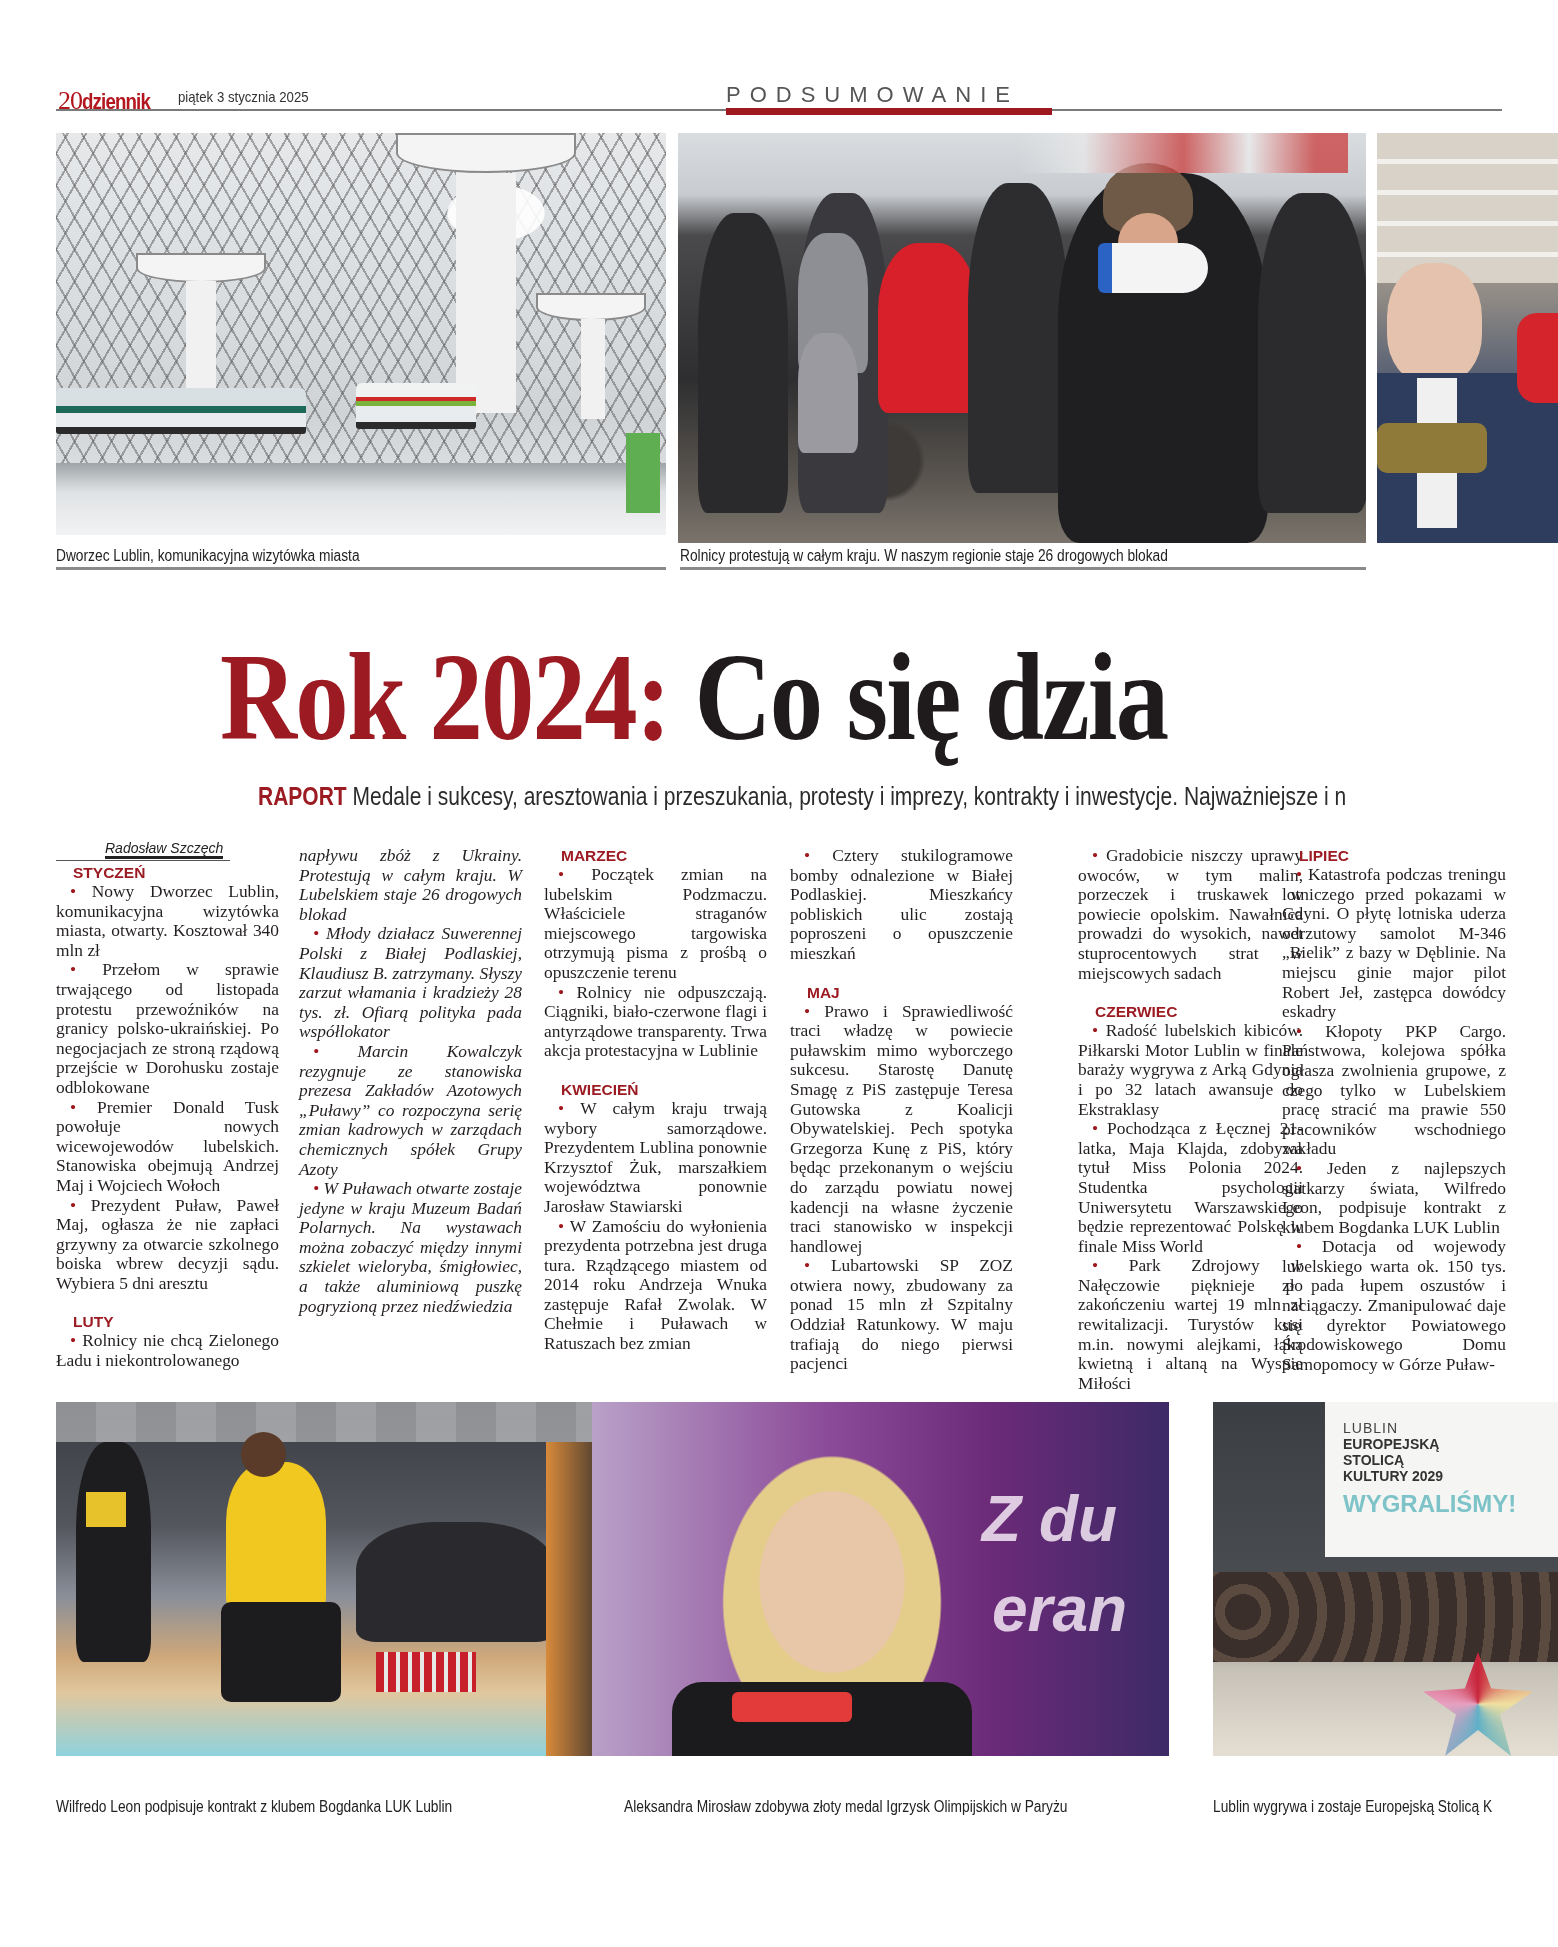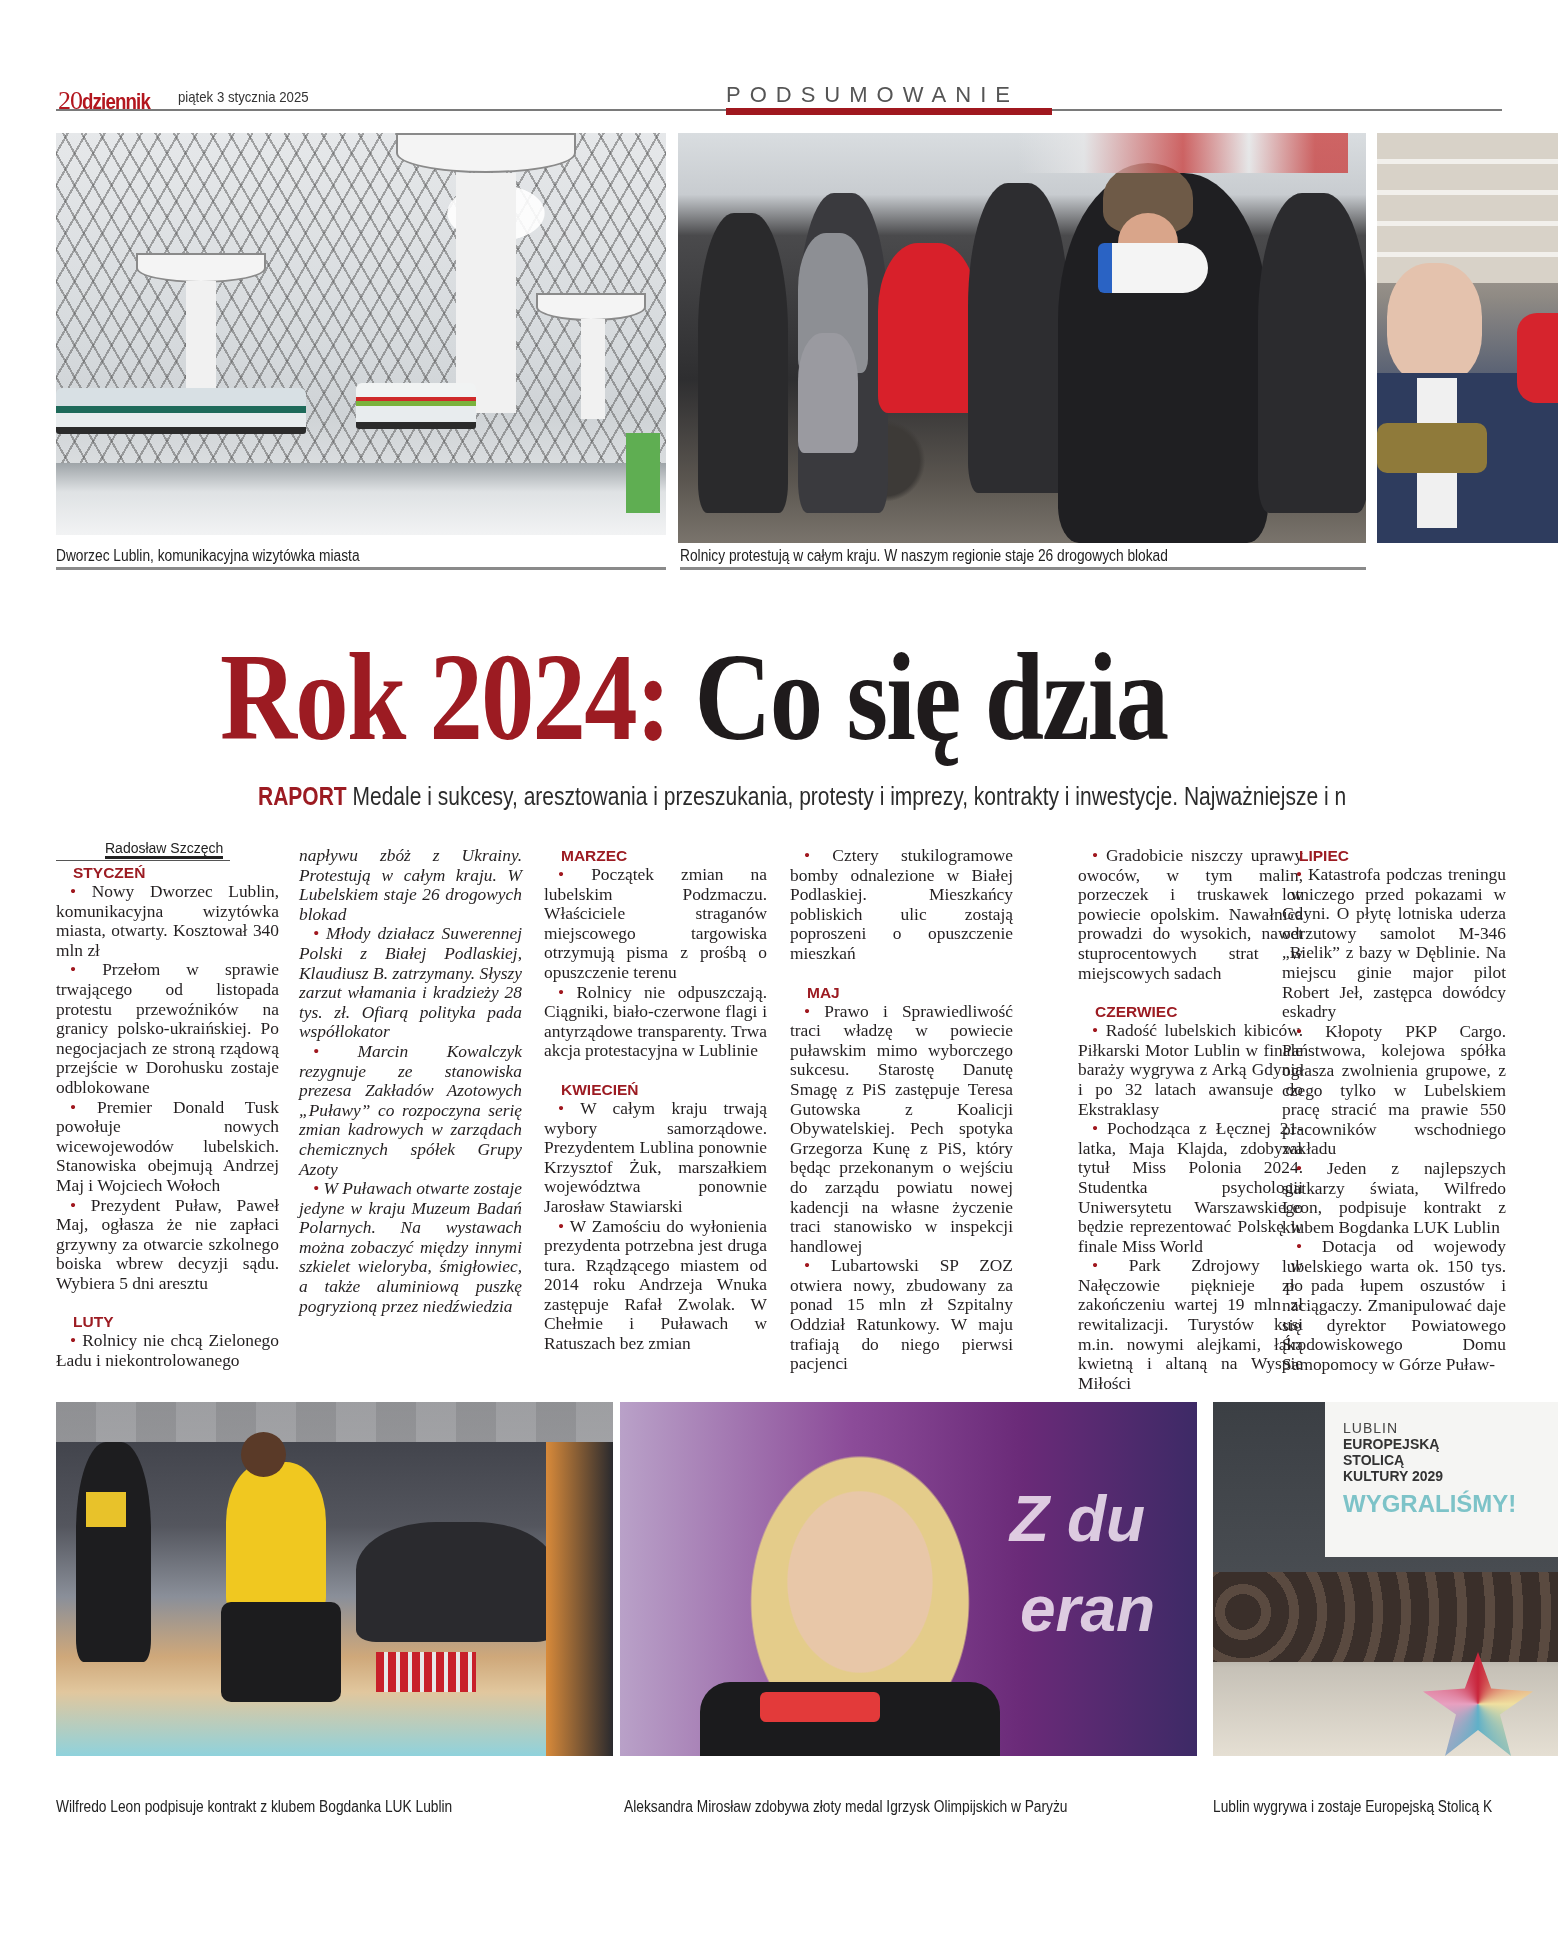--- a/index.html
+++ b/index.html
@@ -28,21 +28,21 @@
   .station-bus { position: absolute; height: 46px; border-radius: 6px 6px 3px 3px; }
   .photo-protest { left: 678px; top: 133px; width: 688px; height: 410px;
     background:
       radial-gradient(circle at 30% 80%, #3d3a37 0 6%, transparent 7%),
       linear-gradient(180deg, #d9dde0 0%, #c8ccd0 15%, #4a4a4c 25%, #2e2e30 60%, #5b5650 85%, #7a746c 100%); }
   .protest-person { position: absolute; border-radius: 40% 40% 10% 10%; }
   .photo-politician { left: 1377px; top: 133px; width: 181px; height: 410px;
     background: linear-gradient(180deg, #c9c3b8 0%, #b8b0a4 20%, #8f8a84 40%, #3a4a6a 70%, #2f3d5c 100%); }
   .photo-volley { left: 56px; top: 1402px; width: 557px; height: 354px;
     background: linear-gradient(180deg, #3a3c44 0%, #54565e 35%, #8a8f99 55%, #cfa87a 72%, #e1c79e 82%, #8fd2dc 100%); }
-  .photo-miroslaw { left: 620px; top: 1402px; width: 577px; height: 354px;
+  .photo-miroslaw { left: 592px; top: 1402px; width: 577px; height: 354px;
     background:
       radial-gradient(ellipse 120px 150px at 240px 180px, #e8c7a8 60%, transparent 61%),
       radial-gradient(ellipse 180px 240px at 240px 200px, #e4cc8a 60%, transparent 61%),
       linear-gradient(90deg, #b9a1c8 0%, #8c4c99 40%, #6a2a78 70%, #3d2a66 100%); }
   .photo-esk { left: 1213px; top: 1402px; width: 345px; height: 354px;
     background: linear-gradient(180deg, #3b3f44 0%, #4a4e53 55%, #c6c1b7 75%, #e5dfd3 100%); }
   .esk-screen { position: absolute; left: 112px; top: 0; width: 282px; height: 155px; background: #f5f5f3; padding: 18px 0 0 18px; }
   .esk-line1 { font-family: "Liberation Sans", sans-serif; font-size: 14px; color: #444; letter-spacing: 1px; }
   .esk-line2 { font-family: "Liberation Sans", sans-serif; font-size: 14px; color: #333; font-weight: bold; line-height: 16px; }
   .esk-win { font-family: "Liberation Sans", sans-serif; font-size: 24px; color: #7dc3c8; font-weight: bold; margin-top: 6px; }
@@ -53,21 +53,21 @@
   .caption-rule { position: absolute; height: 3px; background: #8a8a8a; }
 
   
   .headline { position: absolute; left: 220px; top: 628px; white-space: nowrap; font-family: "Liberation Serif", serif; font-weight: bold; font-size: 124px; line-height: 140px; letter-spacing: -2px; transform: scaleX(0.86); transform-origin: left; }
   .headline .red { color: #9c1b22; }
   .headline .black { color: #1f1b1c; }
   .lead { position: absolute; left: 258px; top: 782px; white-space: nowrap; font-family: "Liberation Sans", sans-serif; font-size: 25px; color: #2b2b2b; transform: scaleX(0.84); transform-origin: left; }
   .lead .lead-tag { color: #9c1b22; font-weight: bold; }
 
   
-  .byline { position: absolute; left: 105px; top: 840px; font-family: "Liberation Sans", sans-serif; font-size: 14px; color: #222; border-bottom: 3px solid #222; padding-bottom: 0px; }
+  .byline { position: absolute; left: 105px; top: 840px; font-family: "Liberation Sans", sans-serif; font-size: 14px; color: #222; border-bottom: 3px solid #222; padding-bottom: 0px; font-style: italic; }
   .byline-rule { position: absolute; left: 56px; top: 860px; width: 174px; height: 1px; background: #555; }
   .col { position: absolute; top: 846px; font-family: "Liberation Serif", serif; font-size: 17.4px; line-height: 19.6px; color: #231f20; text-align: justify; hyphens: manual; }
   .col p { text-indent: 14px; }
   .col .month { font-family: "Liberation Sans", sans-serif; font-weight: bold; color: #9c1b22; font-size: 15.5px; line-height: 19px; text-indent: 17px; text-align: left; }
   .col .gap { height: 19px; }
   .bullet { color: #a0181f; }
   .col-1 { left: 56px; width: 223px; top: 863px; }
   .col-2 { left: 299px; width: 223px; font-style: italic; }
   .col-3 { left: 544px; width: 223px; }
   .col-4 { left: 790px; width: 223px; }

